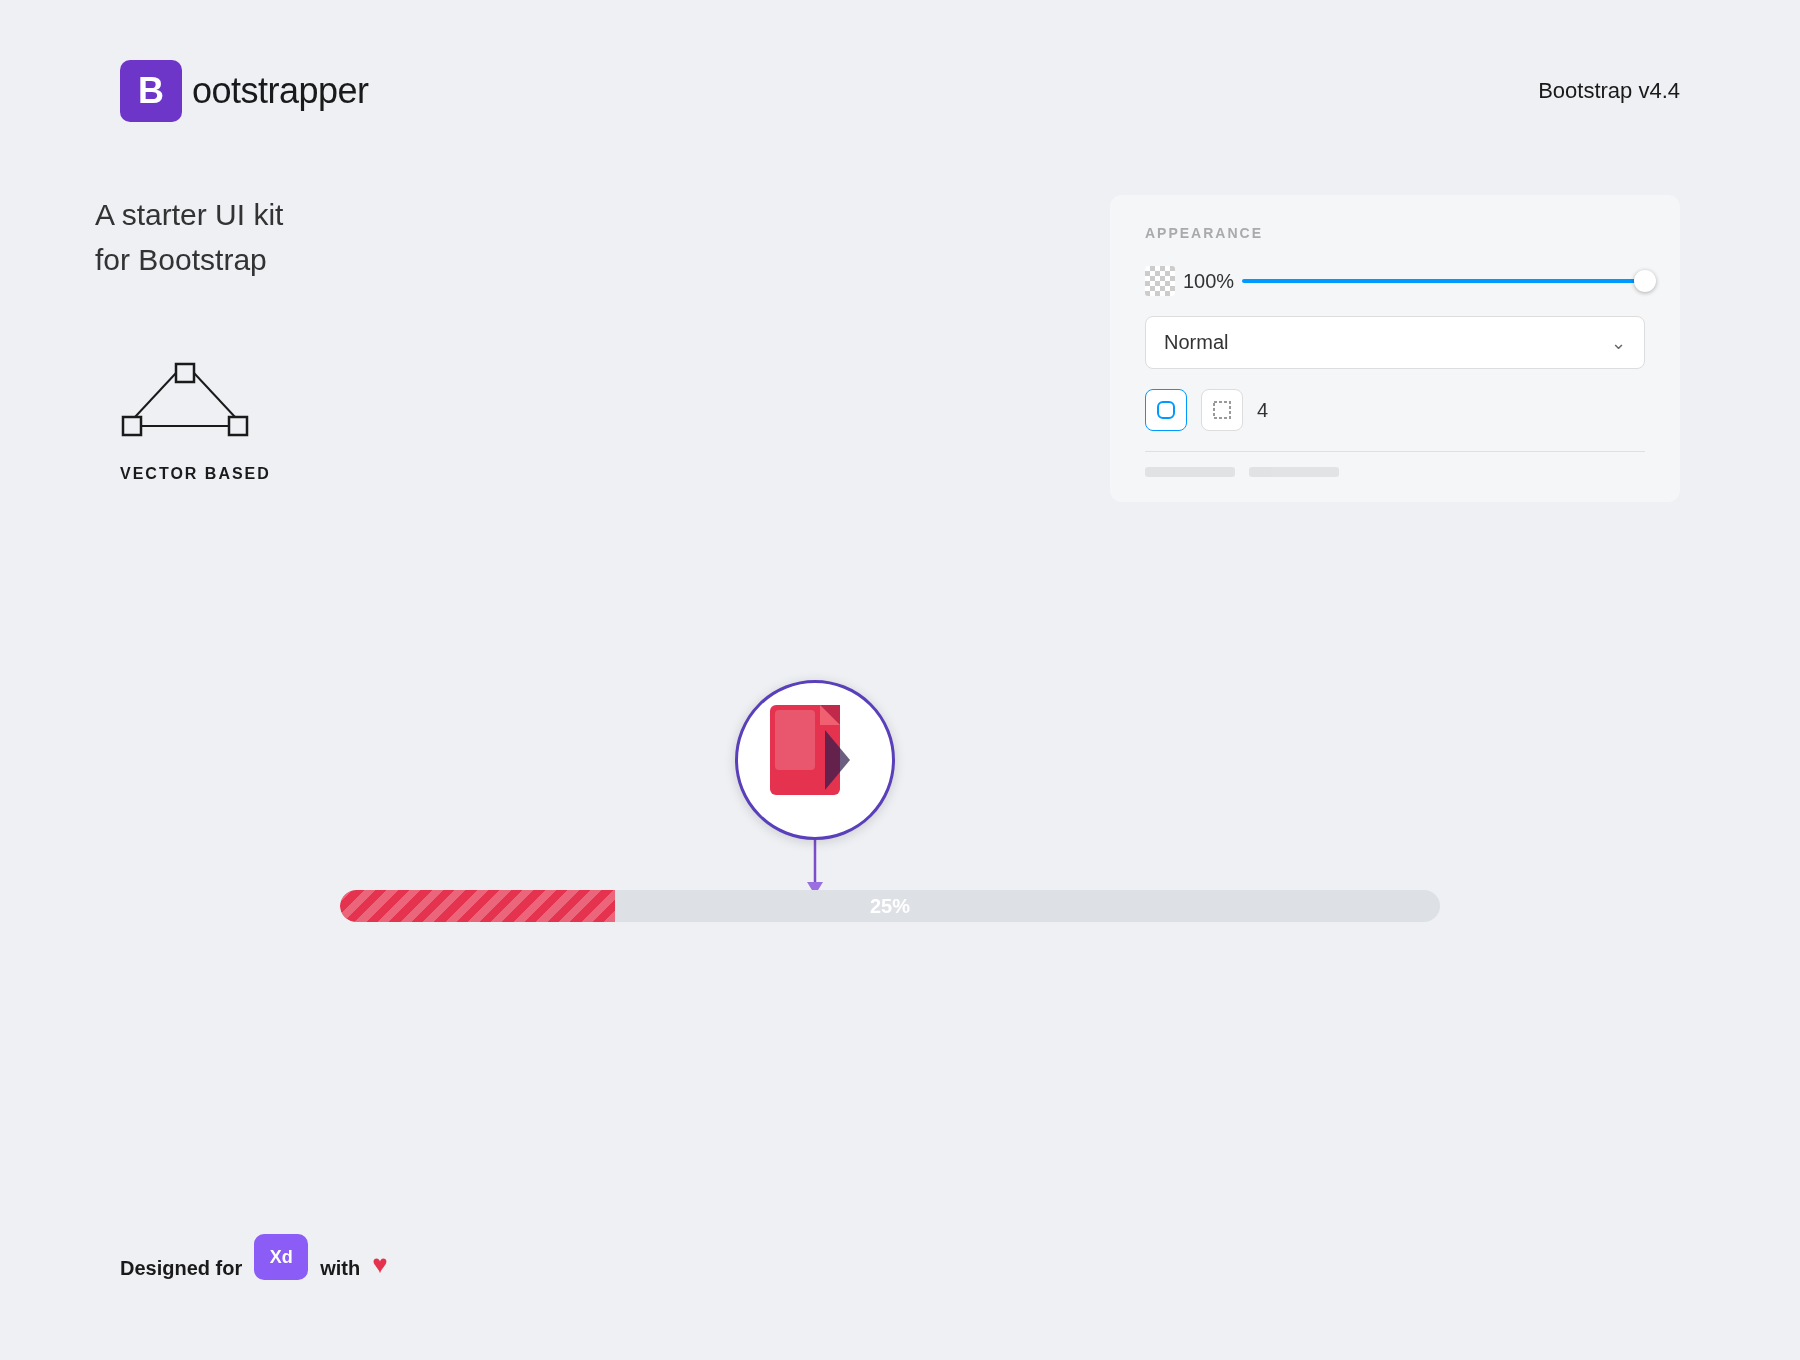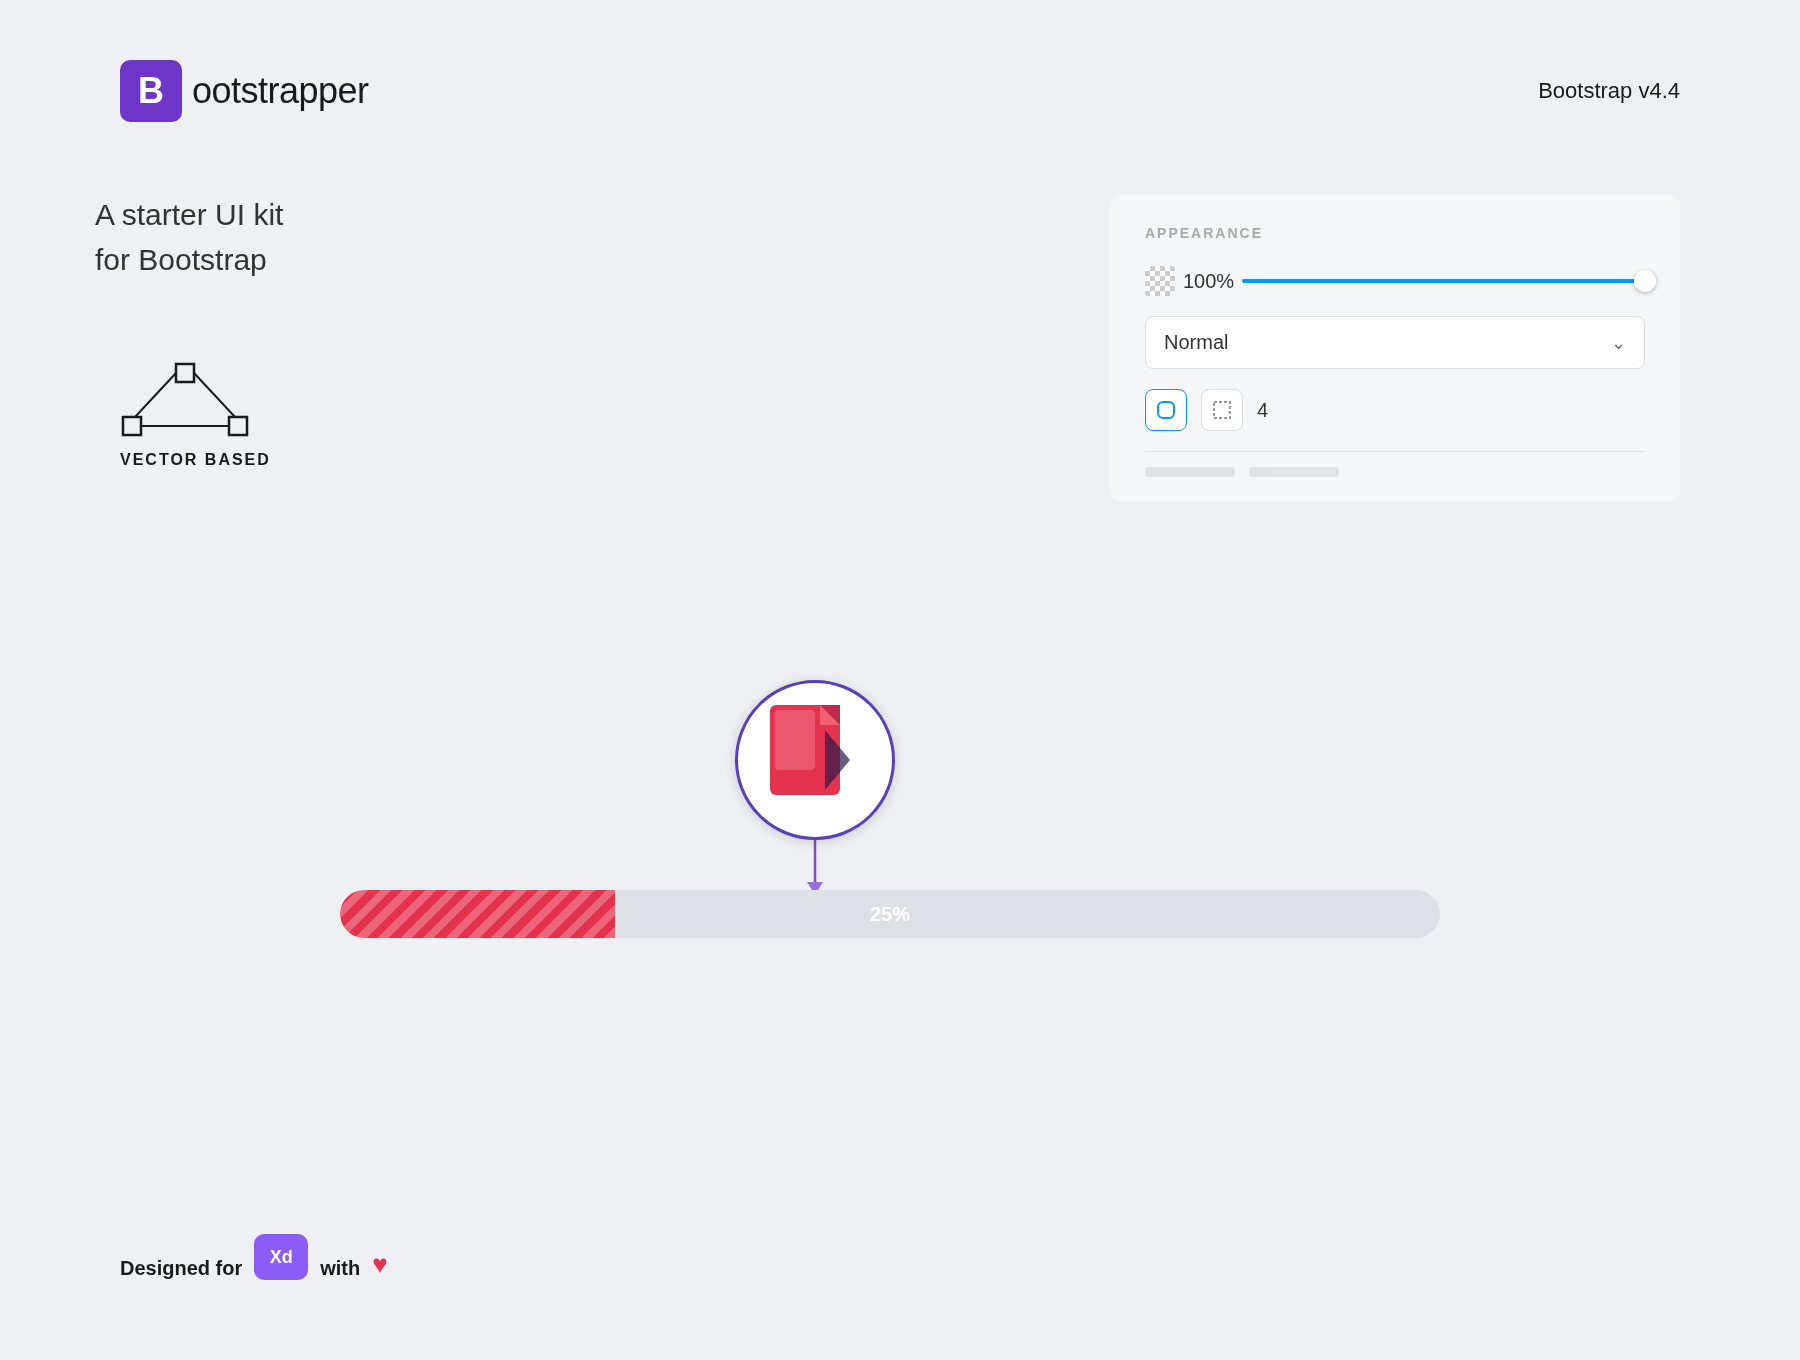--- a/index.html
+++ b/index.html
@@ -74,21 +74,21 @@
     
     .vector-section {
       padding: 80px 0 0 120px;
     }
 
     .vector-label {
       font-size: 16px;
       font-weight: 600;
       letter-spacing: 2px;
       color: #1a1a1a;
-      margin-top: 10px;
+      margin-top: 24px;
     }
 
     
     .appearance-panel {
       position: absolute;
       top: 195px;
       right: 120px;
       width: 570px;
       background: #f5f6f8;
       border-radius: 12px;
@@ -280,21 +280,21 @@
       align-items: center;
       justify-content: center;
       box-shadow: 0 2px 12px rgba(0,0,0,0.15);
       position: relative;
       z-index: 2;
     }
 
     
     .progress-container {
       width: 1100px;
-      height: 48px;
+      height: 32px;
       background: #dde0e5;
       border-radius: 24px;
       position: relative;
       overflow: hidden;
       margin-top: 0;
     }
 
     .progress-fill {
       width: 25%;
       height: 100%;

